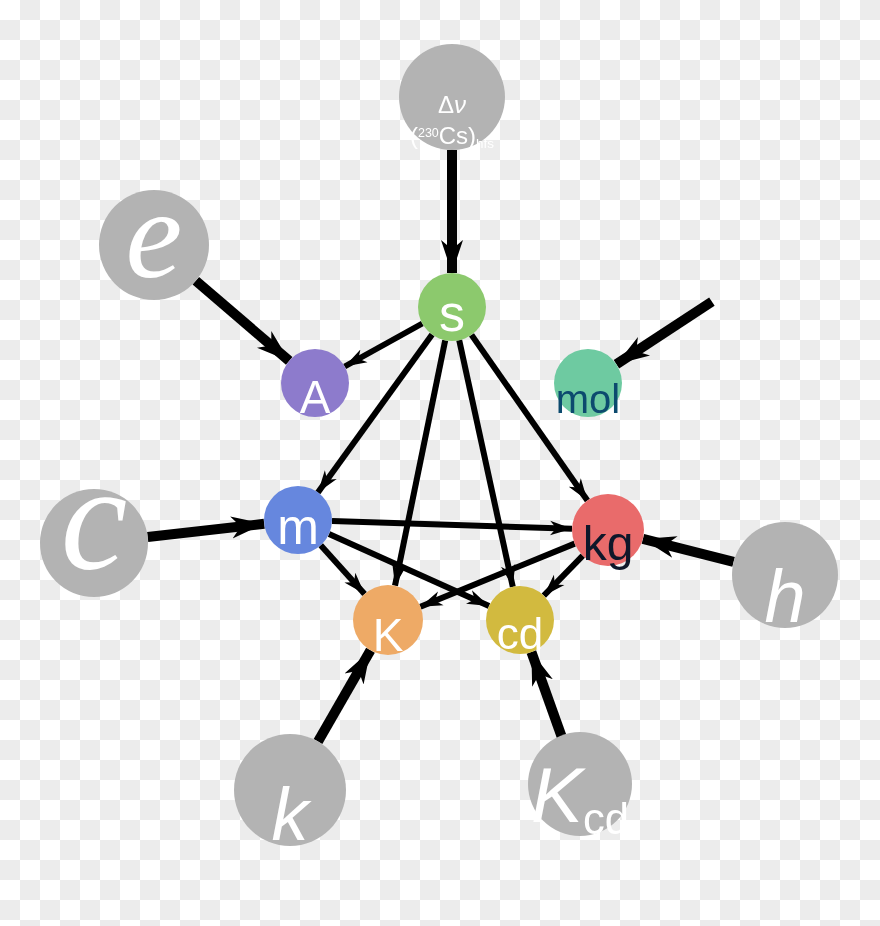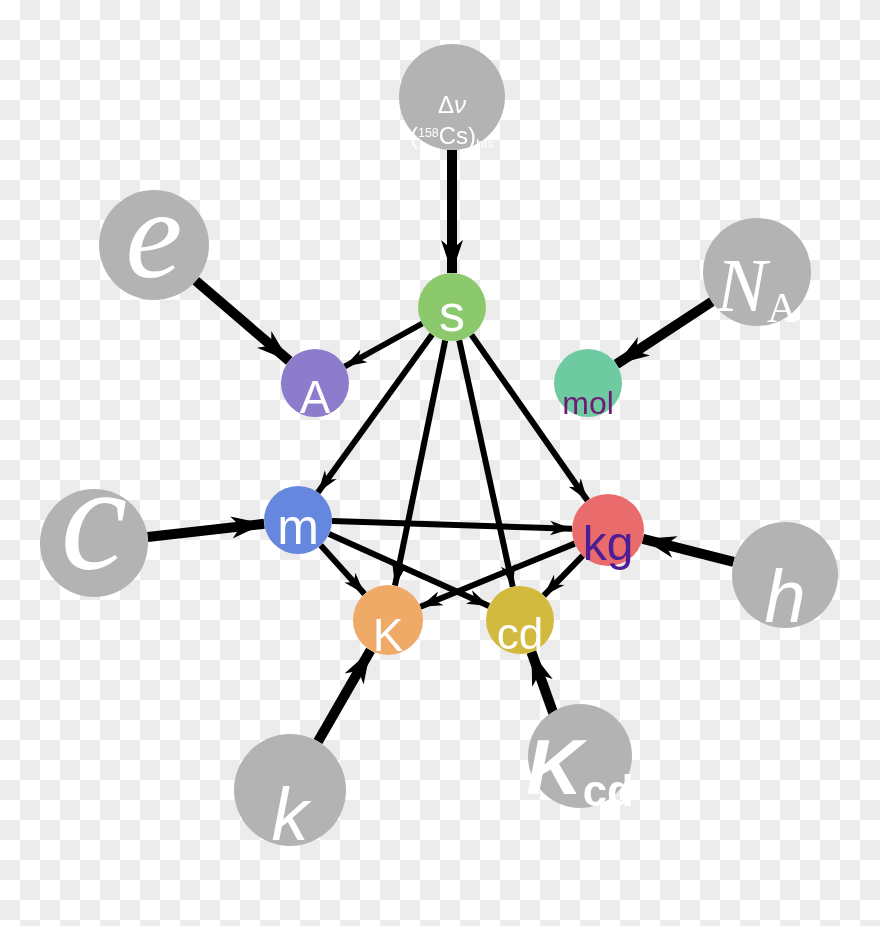--- a/index.html
+++ b/index.html
@@ -66,74 +66,69 @@
       <line x1="332.0" y1="521.1" x2="572.0" y2="528.8" stroke="#000000" stroke-width="6" marker-end="url(#head-small)"></line>
       <line x1="320.7" y1="545.3" x2="364.6" y2="594.0" stroke="#000000" stroke-width="6" marker-end="url(#head-small)"></line>
       <line x1="329.0" y1="534.0" x2="489.0" y2="606.0" stroke="#000000" stroke-width="6" marker-end="url(#head-small)"></line>
       <line x1="574.7" y1="543.6" x2="420.4" y2="606.7" stroke="#000000" stroke-width="6" marker-end="url(#head-small)"></line>
       <line x1="582.8" y1="555.7" x2="543.8" y2="595.7" stroke="#000000" stroke-width="6" marker-end="url(#head-small)"></line>
     </svg>
 
 <div class="node font-sans" style="left: 399px; top: 44px; height: 106px; width: 106px; background: rgb(179, 179, 179); font-size: 24px; color: rgb(255, 255, 255);">
       <div class="label">
         <div class="line"><span class="r">Δ</span><span class="i">ν</span></div>
-        <div class="line"><span class="r">(</span><span class="sup">158</span><span class="r">Cs)</span><span class="sub">hfs</span></div>
+        <div class="line"><span class="r">(</span><span class="sup">230</span><span class="r">Cs)</span><span class="sub">hfs</span></div>
       </div>
     </div>
     <div class="node font-serif" style="left: 99px; top: 190px; height: 110px; width: 110px; background: rgb(179, 179, 179); font-size: 128px; color: rgb(255, 255, 255);">
       <div class="label" style="transform: translateY(-2px);">
         <div class="line"><span class="i">e</span></div>
-      </div>
-    </div>
-    <div class="node font-serif" style="left: 703px; top: 218px; height: 108px; width: 108px; background: rgb(179, 179, 179); font-size: 76px; color: rgb(255, 255, 255);">
-      <div class="label" style="transform: translateY(4px);">
-        <div class="line"><span class="i">N</span><span class="sub">A</span></div>
       </div>
     </div>
     <div class="node font-serif" style="left: 40px; top: 489px; height: 108px; width: 108px; background: rgb(179, 179, 179); font-size: 150px; color: rgb(255, 255, 255);">
       <div class="label" style="transform: translateY(-4px);">
         <div class="line"><span class="i">c</span></div>
       </div>
     </div>
     <div class="node font-sans" style="left: 732px; top: 522px; height: 106px; width: 106px; background: rgb(179, 179, 179); font-size: 74px; color: rgb(255, 255, 255);">
       <div class="label" style="transform: translateY(6px);">
         <div class="line"><span class="i">h</span></div>
       </div>
     </div>
     <div class="node font-sans" style="left: 234px; top: 734px; height: 112px; width: 112px; background: rgb(179, 179, 179); font-size: 74px; color: rgb(255, 255, 255);">
       <div class="label" style="transform: translateY(6px);">
         <div class="line"><span class="i">k</span></div>
       </div>
     </div>
-    <div class="node font-sans" style="left: 528px; top: 704px; height: 104px; width: 104px; background: rgb(179, 179, 179); font-size: 78px; color: rgb(255, 255, 255); font-weight: bold;">
+    <div class="node font-sans" style="left: 528px; top: 732px; height: 104px; width: 104px; background: rgb(179, 179, 179); font-size: 78px; color: rgb(255, 255, 255);">
       <div class="label" style="transform: translateY(5px);">
         <div class="line"><span class="i">K</span><span class="sub">cd</span></div>
       </div>
     </div>
     <div class="node font-sans" style="left: 418px; top: 273px; height: 68px; width: 68px; background: rgb(140, 201, 109); font-size: 52px; color: rgb(255, 255, 255);">
       <div class="label" style="transform: translateY(-2px);">
         <div class="line"><span class="r">s</span></div>
       </div>
     </div>
     <div class="node font-sans" style="left: 281px; top: 349px; height: 68px; width: 68px; background: rgb(141, 123, 204); font-size: 46px; color: rgb(255, 255, 255);">
       <div class="label" style="transform: translateY(3px);">
         <div class="line"><span class="r">A</span></div>
       </div>
     </div>
-    <div class="node font-sans" style="left: 554px; top: 349px; height: 68px; width: 68px; background: rgb(110, 202, 161); font-size: 32px; color: #701a75;">
+    <div class="node font-sans" style="left: 554px; top: 349px; height: 68px; width: 68px; background: rgb(110, 202, 161); font-size: 40px; color: #0c4a6e;">
       <div class="label" style="transform: translateY(2px);">
         <div class="line"><span class="r">mol</span></div>
       </div>
     </div>
     <div class="node font-sans" style="left: 264px; top: 486px; height: 68px; width: 68px; background: rgb(102, 135, 222); font-size: 50px; color: rgb(255, 255, 255);">
       <div class="label" style="transform: translateY(-2px);">
         <div class="line"><span class="r">m</span></div>
       </div>
     </div>
-    <div class="node font-sans" style="left: 572px; top: 494px; height: 72px; width: 72px; background: rgb(233, 107, 107); font-size: 48px; color: #4c1d95;">
+    <div class="node font-sans" style="left: 572px; top: 494px; height: 72px; width: 72px; background: rgb(233, 107, 107); font-size: 48px; color: #0f172a;">
       <div class="label" style="transform: translateY(2px);">
         <div class="line"><span class="r">kg</span></div>
       </div>
     </div>
     <div class="node font-sans" style="left: 353px; top: 585px; height: 70px; width: 70px; background: rgb(238, 170, 102); font-size: 46px; color: rgb(255, 255, 255);">
       <div class="label" style="transform: translateY(3px);">
         <div class="line"><span class="r">K</span></div>
       </div>
     </div>
     <div class="node font-sans" style="left: 486px; top: 586px; height: 68px; width: 68px; background: rgb(210, 186, 63); font-size: 44px; color: rgb(255, 255, 255);">

